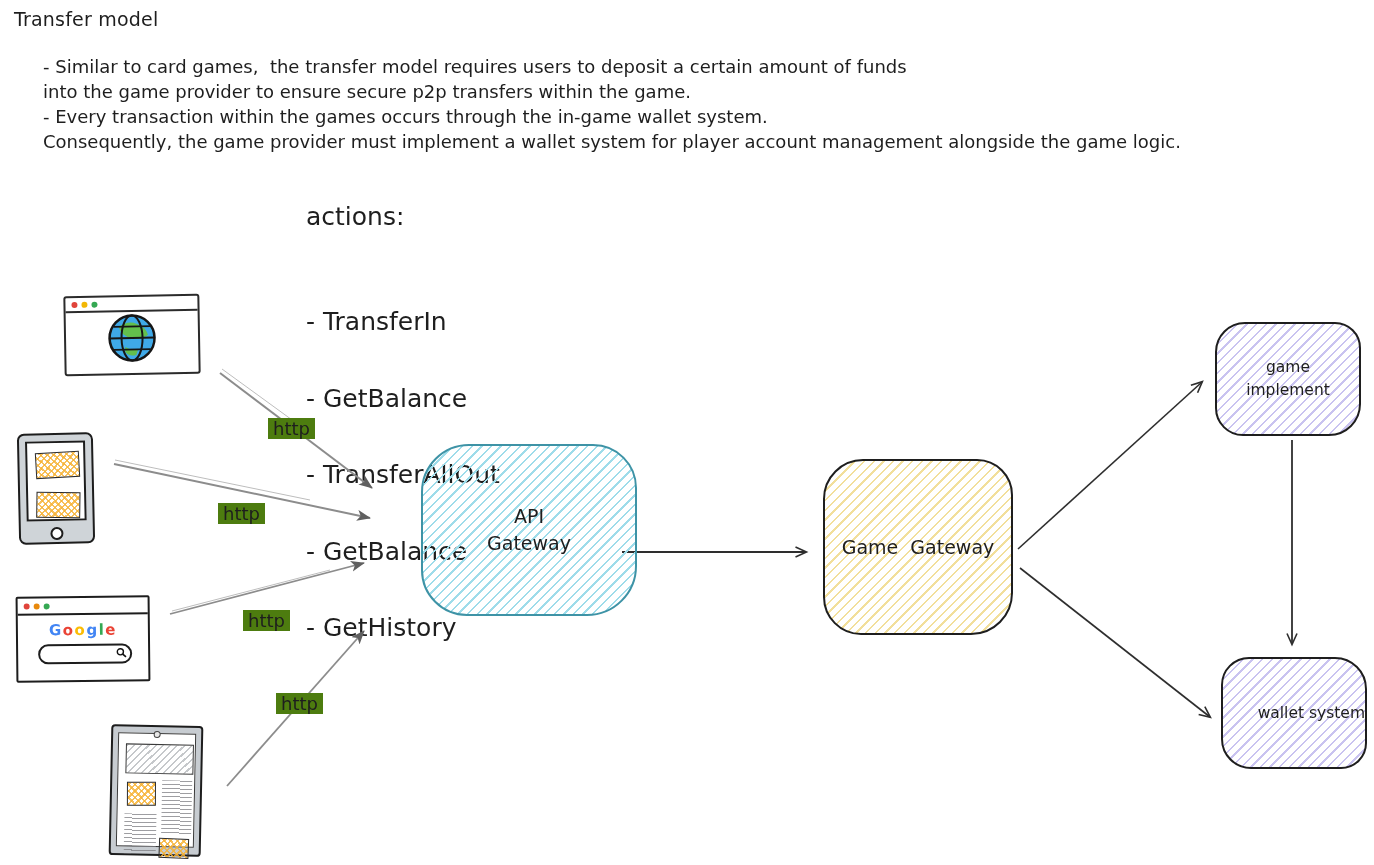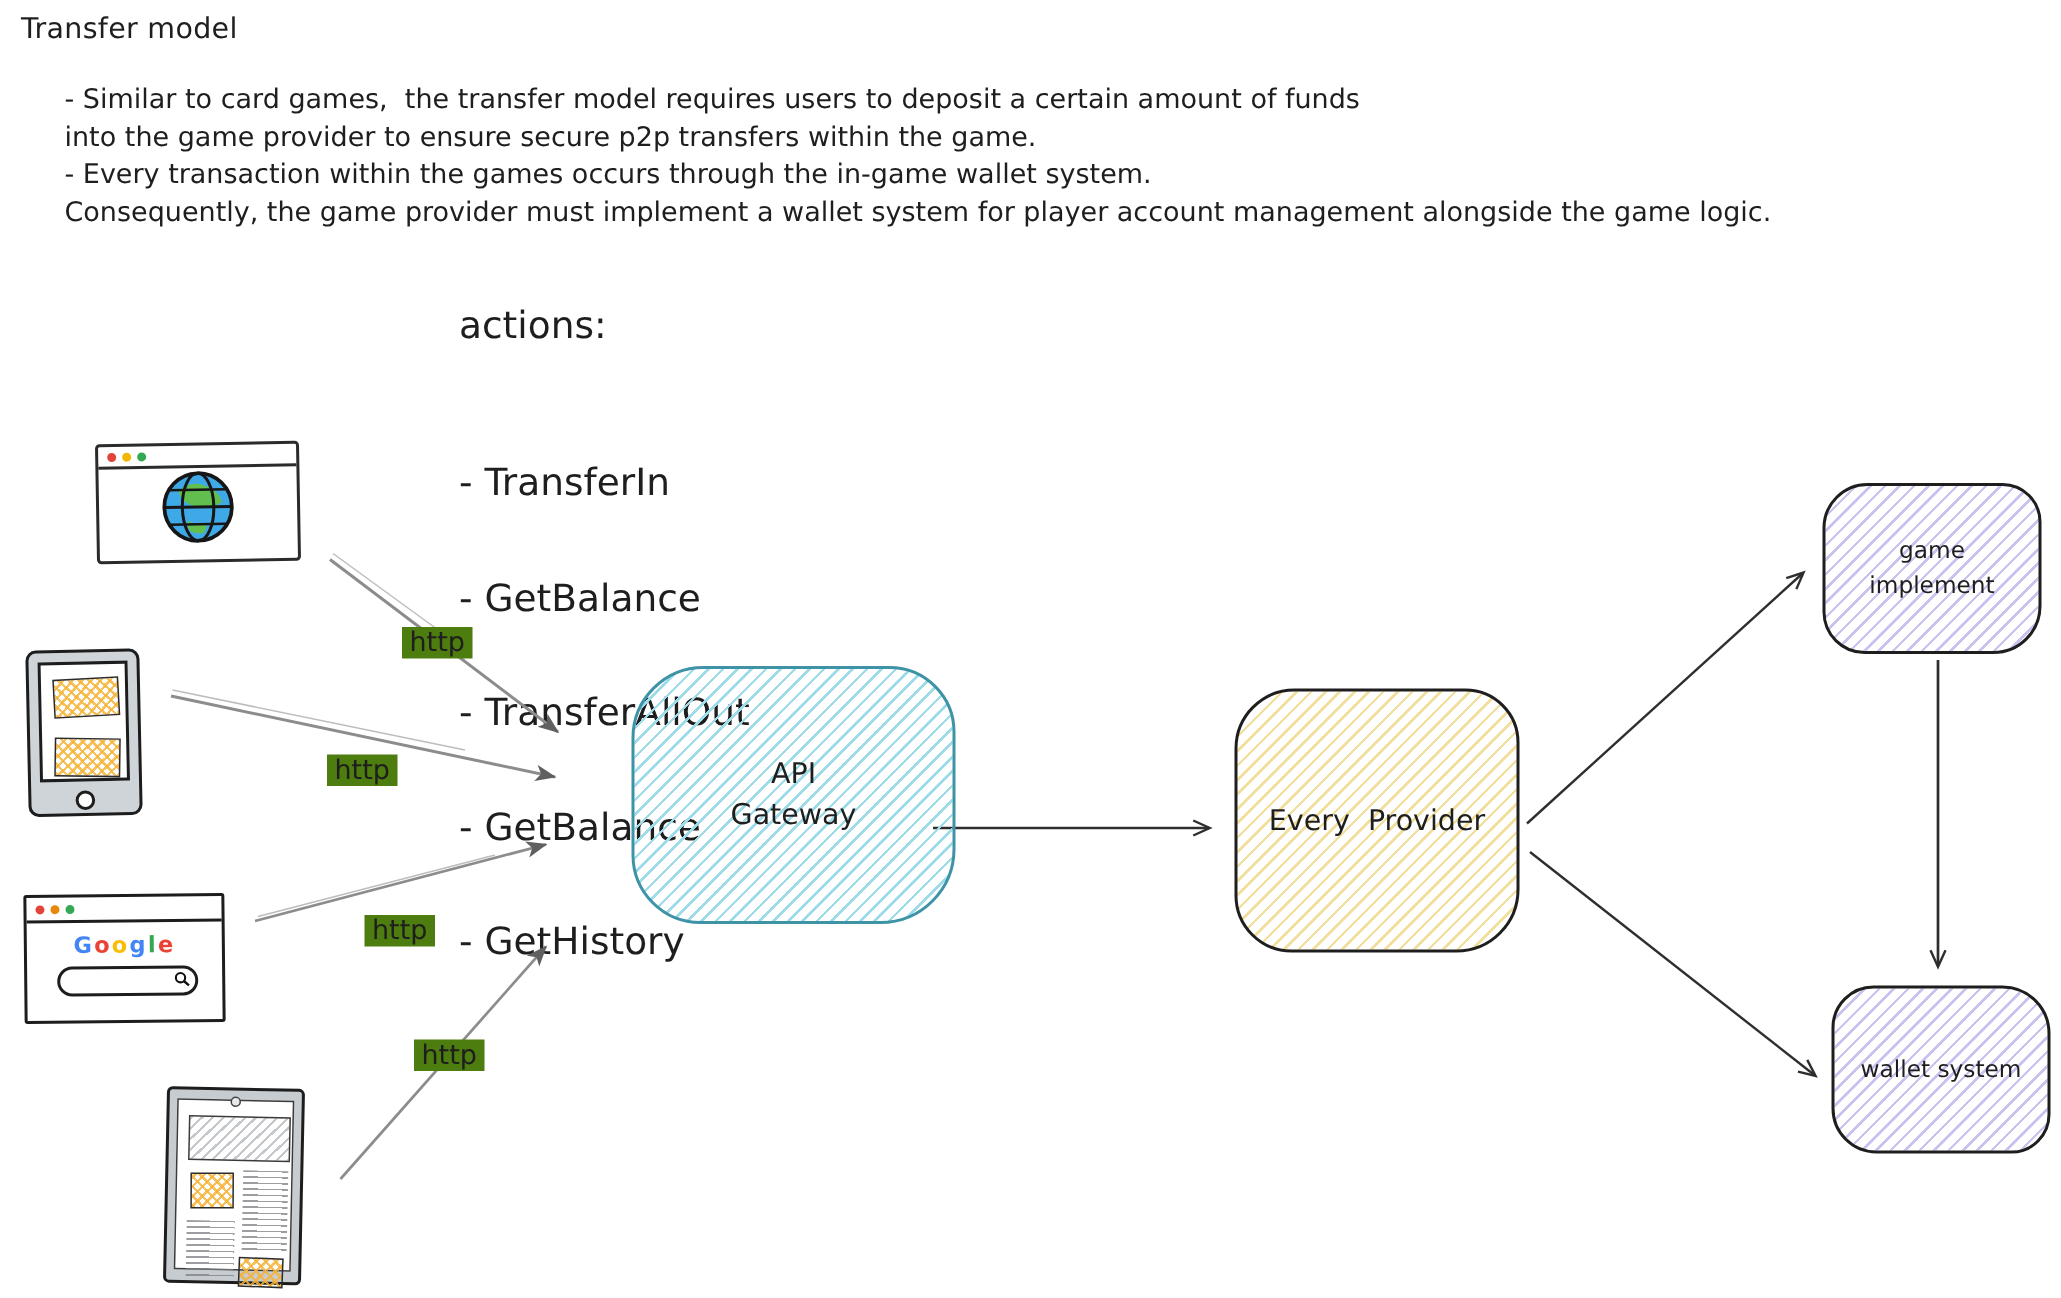--- a/index.html
+++ b/index.html
@@ -17,21 +17,21 @@
   
   .node{position:absolute;box-sizing:border-box;border:2px solid #1e1e1e;
         display:flex;flex-direction:column;align-items:center;justify-content:center;
         text-align:center;--hatch:#ddd;
         background-image:repeating-linear-gradient(135deg,var(--hatch) 0 1.7px,transparent 1.7px 6.8px);}
   .node .lbl{font-size:19px;line-height:27px;white-space:pre;}
   .node .lbl-sm{font-size:15.5px;line-height:23px;white-space:pre;}
   .n-gateway{left:401px;top:444px;width:216px;height:172px;border-radius:48px 44px 50px 46px;margin-left:20px;}
   .n-provider{left:823px;top:459px;width:190px;height:176px;border-radius:40px 36px 42px 38px;}
   .n-usermgmt{left:1215px;top:322px;width:146px;height:114px;border-radius:30px 26px 32px 28px;}
-  .n-wallet{left:1221px;top:657px;width:146px;height:112px;border-radius:28px 32px 26px 30px;}
+  .n-wallet{left:1221px;top:657px;width:146px;height:112px;border-radius:28px 32px 26px 30px;align-items:flex-end;}
 
   
   .httplbl{position:absolute;font-size:18px;background:#4d7c0f;padding:0 5px;}
 
   
   .overlay{position:absolute;left:0;top:0;pointer-events:none;}
 
   
   .device{position:absolute;box-sizing:border-box;}
   .dots{display:flex;gap:4px;align-items:center;height:100%;padding-left:6px;}
@@ -180,21 +180,21 @@
   <div class="httplbl" style="left:268px;top:418px;">http</div>
   <div class="httplbl" style="left:218px;top:503px;">http</div>
   <div class="httplbl" style="left:243px;top:610px;">http</div>
   <div class="httplbl" style="left:276px;top:693px;">http</div>
 
   <div class="node n-gateway" style="border-color: rgb(62, 147, 166); --hatch: #9edcea;">
     <div class="lbl">API</div>
     <div class="lbl">Gateway</div>
   </div>
   <div class="node n-provider" style="border-color: rgb(30, 30, 30); --hatch: #f2df9b;">
-    <div class="lbl">Every  Provider</div>
+    <div class="lbl">Game  Gateway</div>
   </div>
   <div class="node n-usermgmt" style="border-color: rgb(30, 30, 30); --hatch: #c9c3f0;">
     <div class="lbl-sm">game</div>
     <div class="lbl-sm">implement</div>
   </div>
   <div class="node n-wallet" style="border-color: rgb(30, 30, 30); --hatch: #c9c3f0;">
     <div class="lbl-sm">wallet system</div>
   </div>
 
 </div>

